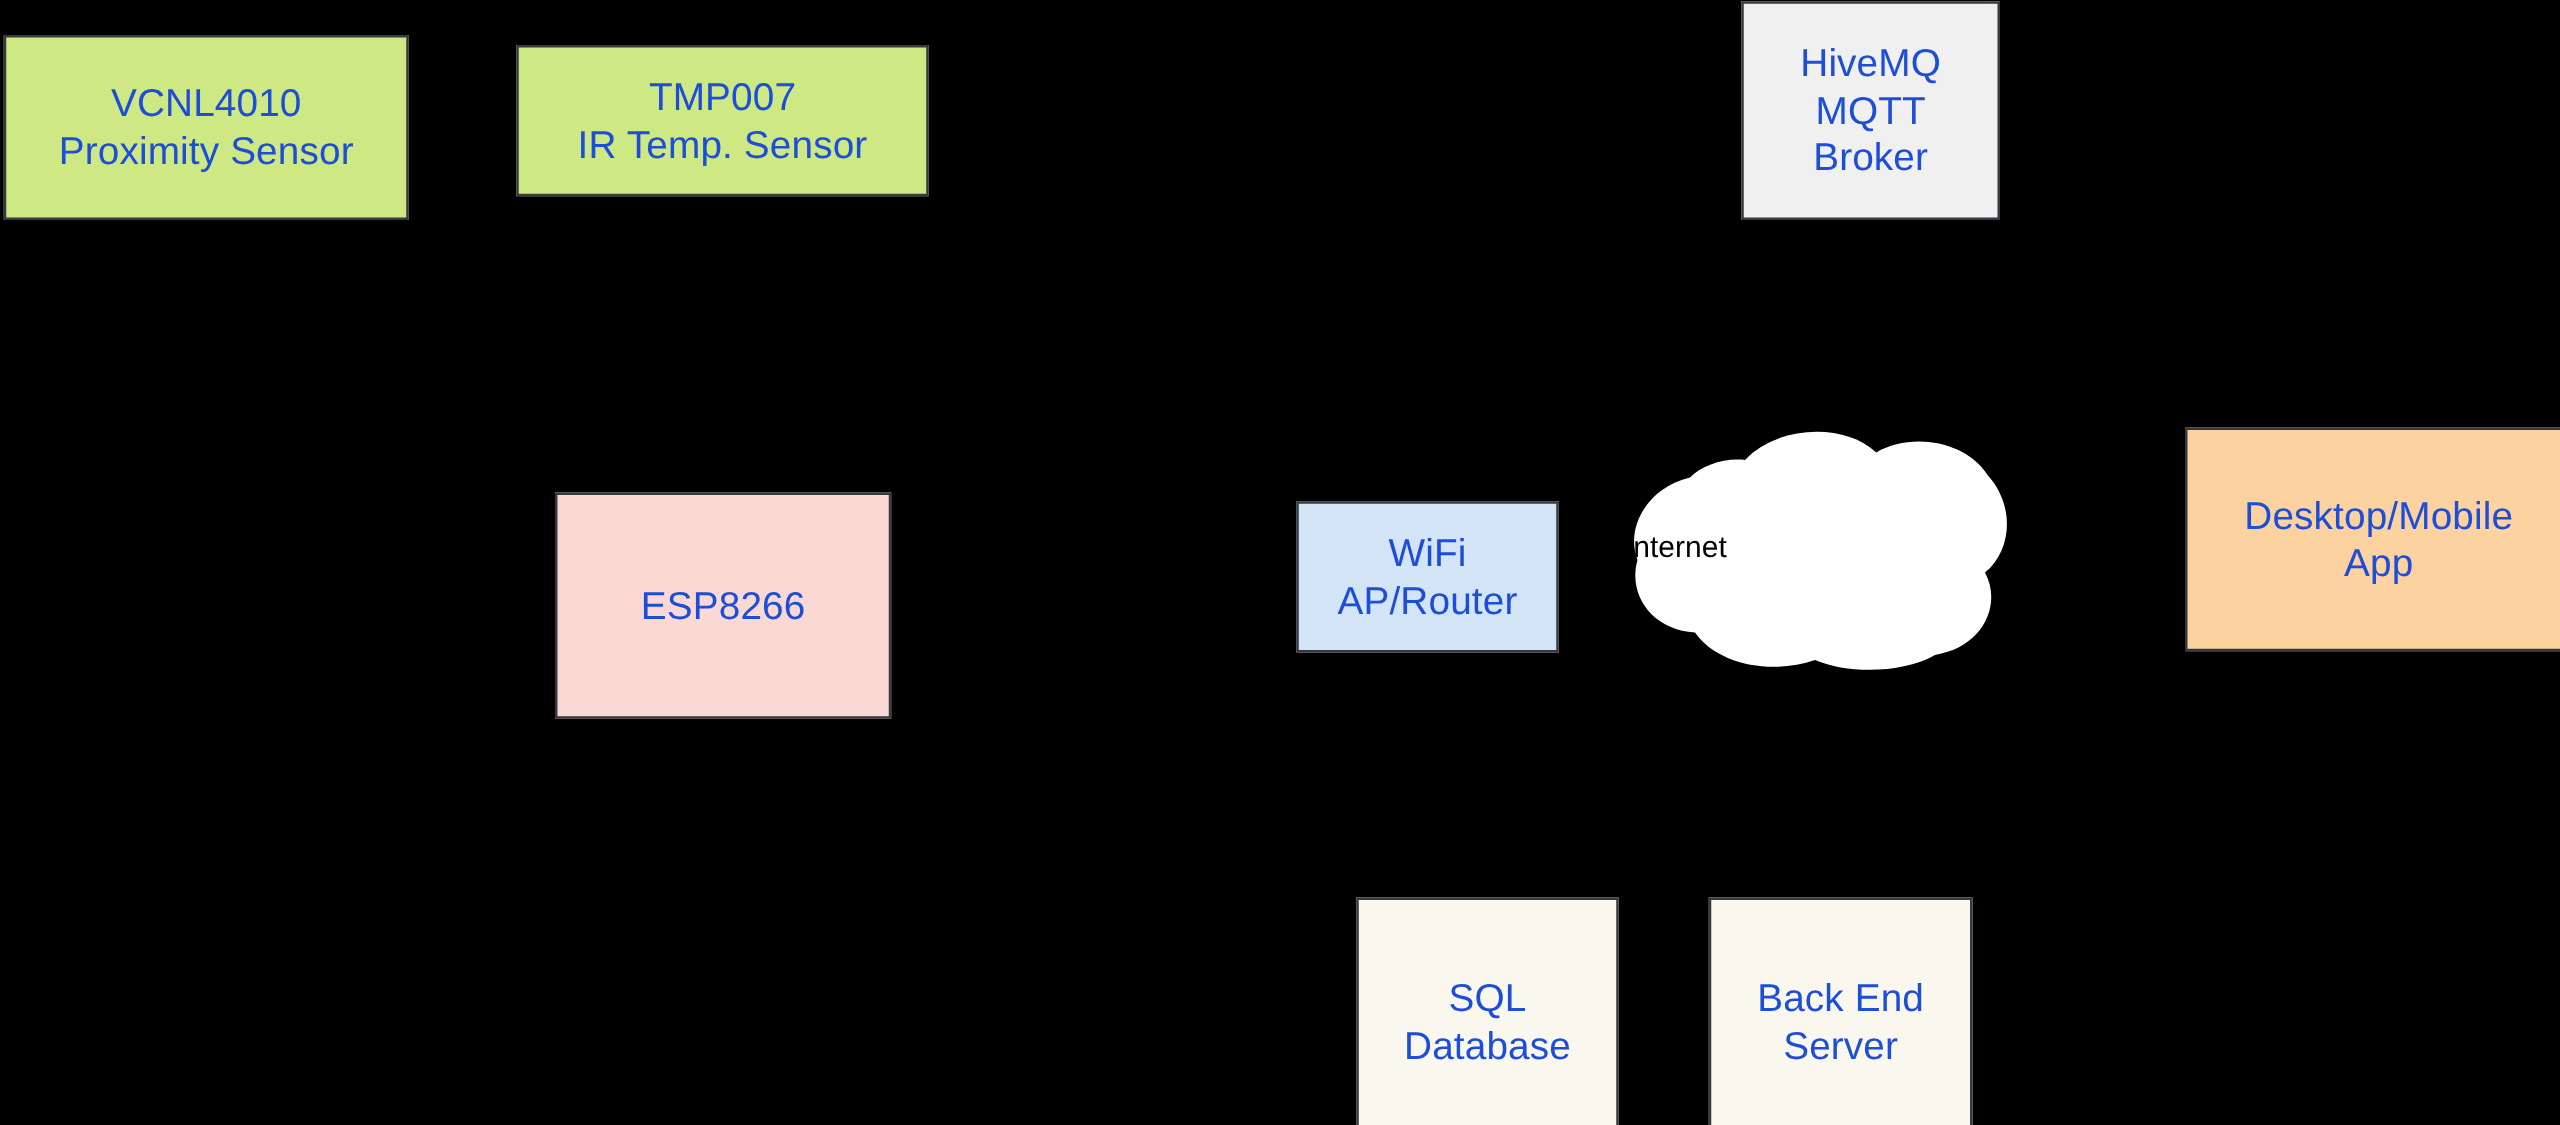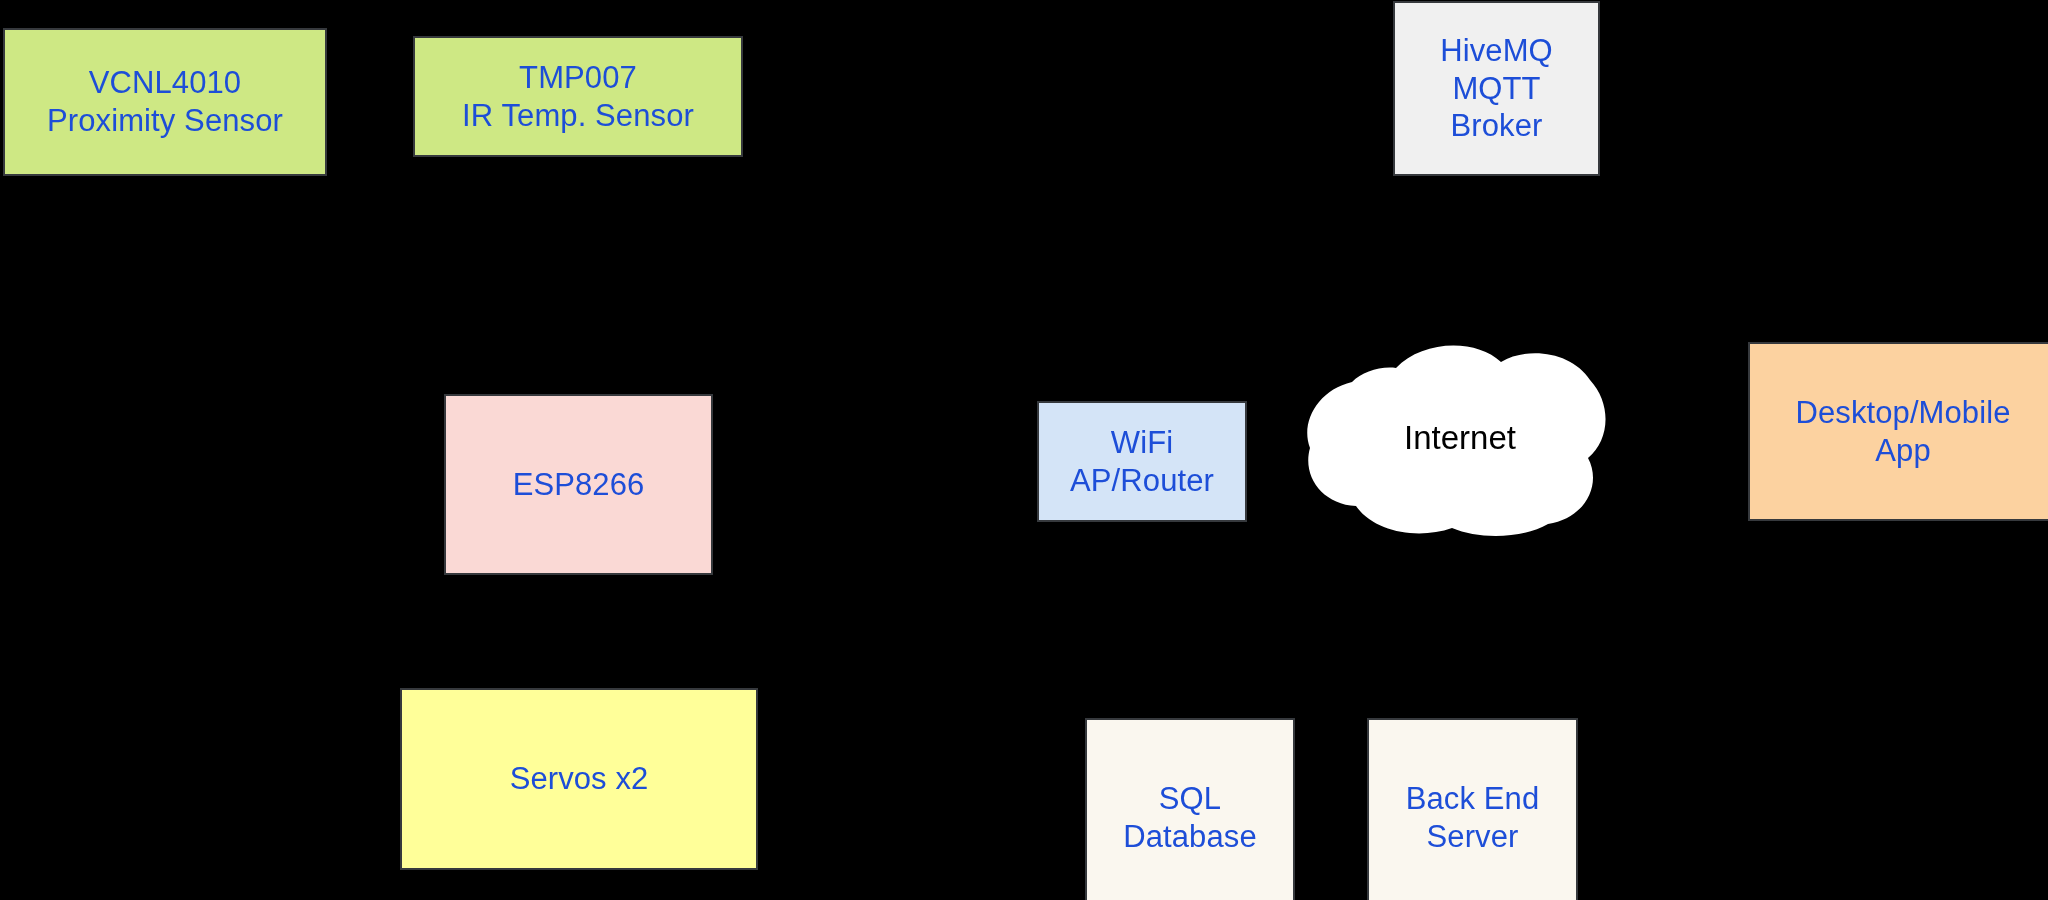--- a/index.html
+++ b/index.html
@@ -51,23 +51,22 @@
     width: 100%;
     height: 100%;
     display: block;
   }
   .cloud-label {
     position: absolute;
     left: 0;
     right: 0;
     top: 50%;
     transform: translateY(-50%);
-    text-align: center;
     color: #000000;
-    font-size: 33px;
+    font-size: 24px;
     font-family: "Liberation Sans", sans-serif;
     line-height: 1.22;
   }
 </style>
 </head>
 <body>
 
 <div id="canvas" style="background: rgb(0, 0, 0);">
 
   <div class="node node-green" style="left: 3px; top: 28px; width: 324px; height: 148px; background: rgb(206, 232, 132); border-color: rgb(54, 57, 61);">VCNL4010
@@ -97,21 +96,20 @@
                C 22 166, 2 138, 10 110
                C 0 84, 18 52, 52 44
                C 62 34, 80 28, 96 30 Z" fill="#ffffff"></path>
     </svg>
     <div class="cloud-label">Internet</div>
   </div>
 
   <div class="node node-orange" style="left: 1748px; top: 342px; width: 310px; height: 179px; background: rgb(252, 210, 160); border-color: rgb(54, 57, 61);">Desktop/Mobile
 App</div>
 
-  <div class="node node-yellow" style="left: 400px; top: 688px; width: 358px; height: 182px; background: rgb(255, 255, 153); border-color: rgb(54, 57, 61);">Servos x2</div>
 
   <div class="node node-cream" style="left: 1085px; top: 718px; width: 210px; height: 200px; background: rgb(250, 247, 239); border-color: rgb(54, 57, 61);">SQL
 Database</div>
 
   <div class="node node-cream" style="left: 1367px; top: 718px; width: 211px; height: 200px; background: rgb(250, 247, 239); border-color: rgb(54, 57, 61);">Back End
 Server</div>
 
 </div>
 
 </body></html>

